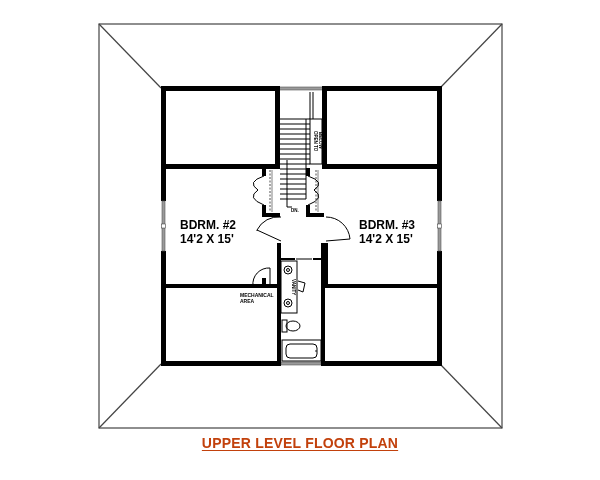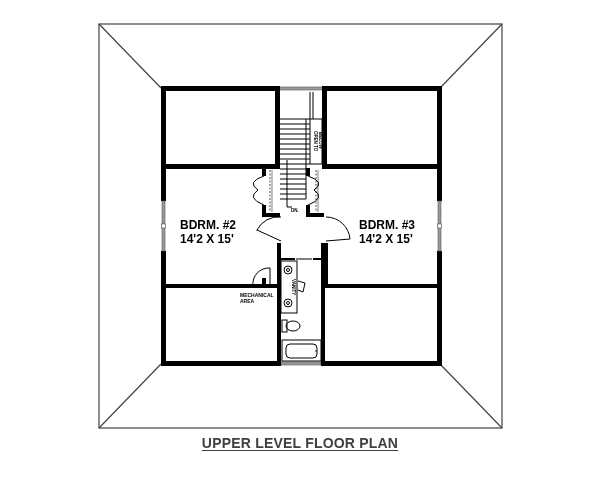--- a/index.html
+++ b/index.html
@@ -10,21 +10,21 @@
     .roof { stroke: #444; stroke-width: 1.2; fill: none; }
     .win { fill: #9a9a9a; stroke: #555; stroke-width: 0.6; }
     .lbl-room { font-family: "Liberation Sans", sans-serif; font-weight: bold; font-size: 12px; fill: #000; }
     .lbl-small { font-family: "Liberation Sans", sans-serif; font-weight: bold; font-size: 5px; fill: #000; }
     .lbl-tiny { font-family: "Liberation Sans", sans-serif; font-weight: bold; font-size: 4.5px; fill: #000; }
     .title {
       position: absolute; left: 0; width: 600px; top: 434px; text-align: center;
     }
     .title span {
       font-family: "Liberation Sans", sans-serif; font-weight: bold; font-size: 14px;
-      text-decoration: underline; text-underline-offset: 2px; letter-spacing: 0.2px; color: #404040;
+      text-decoration: underline; text-underline-offset: 2px; letter-spacing: 0.2px; color: #c2410c;
     }
   </style>
 </head>
 <body>
 
 <svg id="plan" viewBox="0 0 600 480" xmlns="http://www.w3.org/2000/svg">
 
   <g>
     <rect class="roof" x="99" y="24" width="403" height="404"></rect>
     <line class="roof" x1="99" y1="24" x2="161" y2="88"></line>

